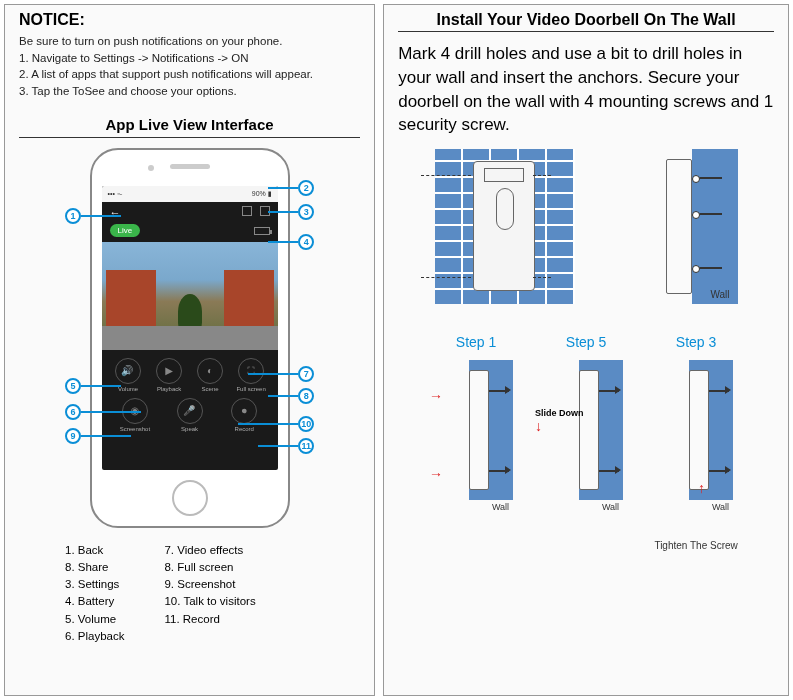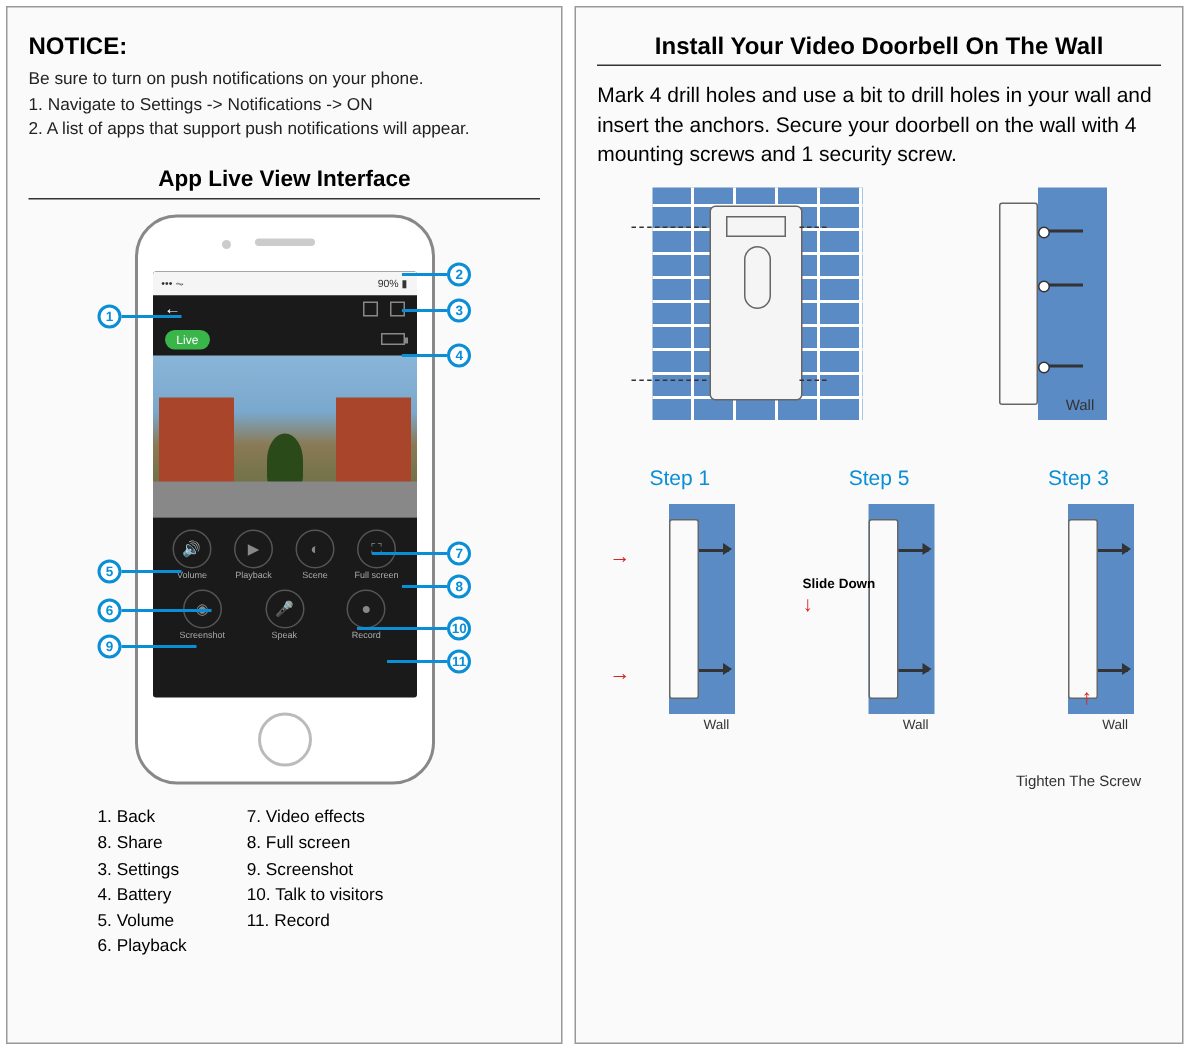--- a/index.html
+++ b/index.html
@@ -1,17 +1,17 @@
 <!DOCTYPE html>
 <html><head>
 <meta charset="utf-8">
 <style>
 * { box-sizing: border-box; margin: 0; padding: 0; }
 body { font-family: Arial, sans-serif; width: 793px; height: 700px; background: #fff; display: flex; gap: 8px; padding: 4px; }
-.panel { border: 1px solid #999; background: #fafafa; padding: 18px 14px; }
+.panel { border: 1px solid #999; background: #fafafa; padding: 6px 14px; }
 .left { width: 404px; }
 .right { width: 442px; }
 h2 { font-size: 16px; font-weight: bold; margin-bottom: 4px; }
 .notice-text { font-size: 11.5px; line-height: 1.45; color: #222; }
 .section-title { font-size: 15px; font-weight: 600; text-align: center; margin: 16px 0 4px; }
 .divider { border: none; border-top: 1px solid #333; margin: 2px 0 10px; }
 .phone-area { position: relative; width: 100%; display: flex; justify-content: center; }
 .phone { width: 200px; height: 380px; border: 2px solid #888; border-radius: 28px; background: #fff; position: relative; }
 .phone-speaker { width: 40px; height: 5px; background: #ccc; border-radius: 3px; position: absolute; top: 14px; left: 50%; transform: translateX(-50%); }
 .phone-camera { width: 6px; height: 6px; background: #ccc; border-radius: 50%; position: absolute; top: 15px; left: 56px; }
@@ -34,35 +34,35 @@
 .controls { padding: 8px 6px; background: #1a1a1a; }
 .ctrl-row { display: flex; justify-content: space-around; margin-bottom: 6px; }
 .ctrl-btn { width: 34px; display: flex; flex-direction: column; align-items: center; gap: 2px; }
 .ctrl-circle { width: 26px; height: 26px; border: 1px solid #555; border-radius: 50%; display: flex; align-items: center; justify-content: center; color: #888; font-size: 10px; }
 .ctrl-label { font-size: 6px; color: #aaa; }
 .callout { position: absolute; width: 16px; height: 16px; border: 2px solid #0a8ed6; border-radius: 50%; background: #fff; color: #0a8ed6; font-size: 9px; font-weight: bold; display: flex; align-items: center; justify-content: center; }
 .callout-line { position: absolute; background: #0a8ed6; height: 2px; }
 .legend { display: flex; gap: 40px; margin-top: 14px; padding-left: 46px; font-size: 11.5px; line-height: 1.5; }
 .legend-col div { white-space: nowrap; }
 .right h2 { text-align: center; font-size: 16px; font-weight: 600; margin-bottom: 2px; }
-.install-text { font-size: 14px; line-height: 1.4; margin: 8px 0 12px; }
+.install-text { font-size: 17px; line-height: 1.4; margin: 8px 0 12px; }
 .main-diagram { display: flex; justify-content: space-around; align-items: center; margin-bottom: 30px; }
 .brick-wall { width: 140px; height: 155px; background: linear-gradient(90deg,#5a8bc4 0,#5a8bc4 100%); position: relative; }
 .brick-wall::before { content: ''; position: absolute; inset: 0; background-image: repeating-linear-gradient(0deg, transparent 0, transparent 14px, #fff 14px, #fff 16px), repeating-linear-gradient(90deg, transparent 0, transparent 26px, #fff 26px, #fff 28px); }
 .doorbell-main { position: absolute; left: 38px; top: 12px; width: 62px; height: 130px; background: #f5f5f5; border: 1.5px solid #666; border-radius: 4px; }
 .doorbell-top { position: absolute; top: 6px; left: 10px; right: 10px; height: 14px; border: 1px solid #666; }
 .doorbell-cam { position: absolute; top: 26px; left: 22px; width: 18px; height: 42px; border: 1.5px solid #666; border-radius: 9px; }
 .side-wall { width: 90px; height: 155px; position: relative; display: flex; justify-content: flex-end; }
 .side-wall-bg { width: 46px; height: 155px; background: #5a8bc4; position: relative; }
 .bracket { position: absolute; left: 18px; top: 10px; width: 26px; height: 135px; border: 1.5px solid #666; background: #fafafa; border-radius: 2px; }
 .wall-label { position: absolute; bottom: 4px; right: 8px; font-size: 10px; color: #333; }
 .anchor { position: absolute; width: 24px; height: 2px; background: #333; }
 .anchor::before { content: ''; position: absolute; left: -6px; top: -2px; width: 6px; height: 6px; border: 1px solid #333; border-radius: 50%; background: #fff; }
 .screw-dash { position: absolute; border-top: 1px dashed #333; }
-.steps-row { display: flex; justify-content: space-between; }
+.steps-row { display: flex; justify-content: center; }
 .step-title { color: #0a8ed6; font-size: 14px; font-weight: 500; text-align: center; margin-bottom: 10px; }
 .step { width: 110px; }
 .step-diagram { position: relative; height: 180px; display: flex; justify-content: center; }
 .step-wall { width: 44px; height: 140px; background: #5a8bc4; position: absolute; right: 18px; top: 0; }
 .step-bracket { position: absolute; right: 42px; top: 10px; width: 20px; height: 120px; border: 1.5px solid #666; background: #fafafa; border-radius: 2px; }
 .step-anchor { position: absolute; width: 20px; height: 2px; background: #333; }
 .step-anchor::after { content: ''; position: absolute; right: -2px; top: -4px; border-left: 6px solid #333; border-top: 4px solid transparent; border-bottom: 4px solid transparent; }
 .red-arrow { position: absolute; color: #d22; font-size: 14px; font-weight: bold; }
 .step-label { position: absolute; bottom: 28px; right: 22px; font-size: 9px; color: #333; }
 .step-caption { font-size: 10px; text-align: center; color: #333; line-height: 1.2; }
@@ -70,20 +70,21 @@
 </style>
 </head>
 <body>
 
 <div class="panel left">
   <h2>NOTICE:</h2>
   <div class="notice-text">
     <div>Be sure to turn on push notifications on your phone.</div>
     <div>1. Navigate to Settings -&gt; Notifications -&gt; ON</div>
     <div>2. A list of apps that support push notifications will appear.</div>
+    <div>3. Tap the ToSee and choose your options.</div>
   </div>
 
   <div class="section-title">App Live View Interface</div>
   <hr class="divider">
 
   <div class="phone-area">
     <div class="phone">
       <div class="phone-speaker"></div>
       <div class="phone-camera"></div>
       <div class="screen">

